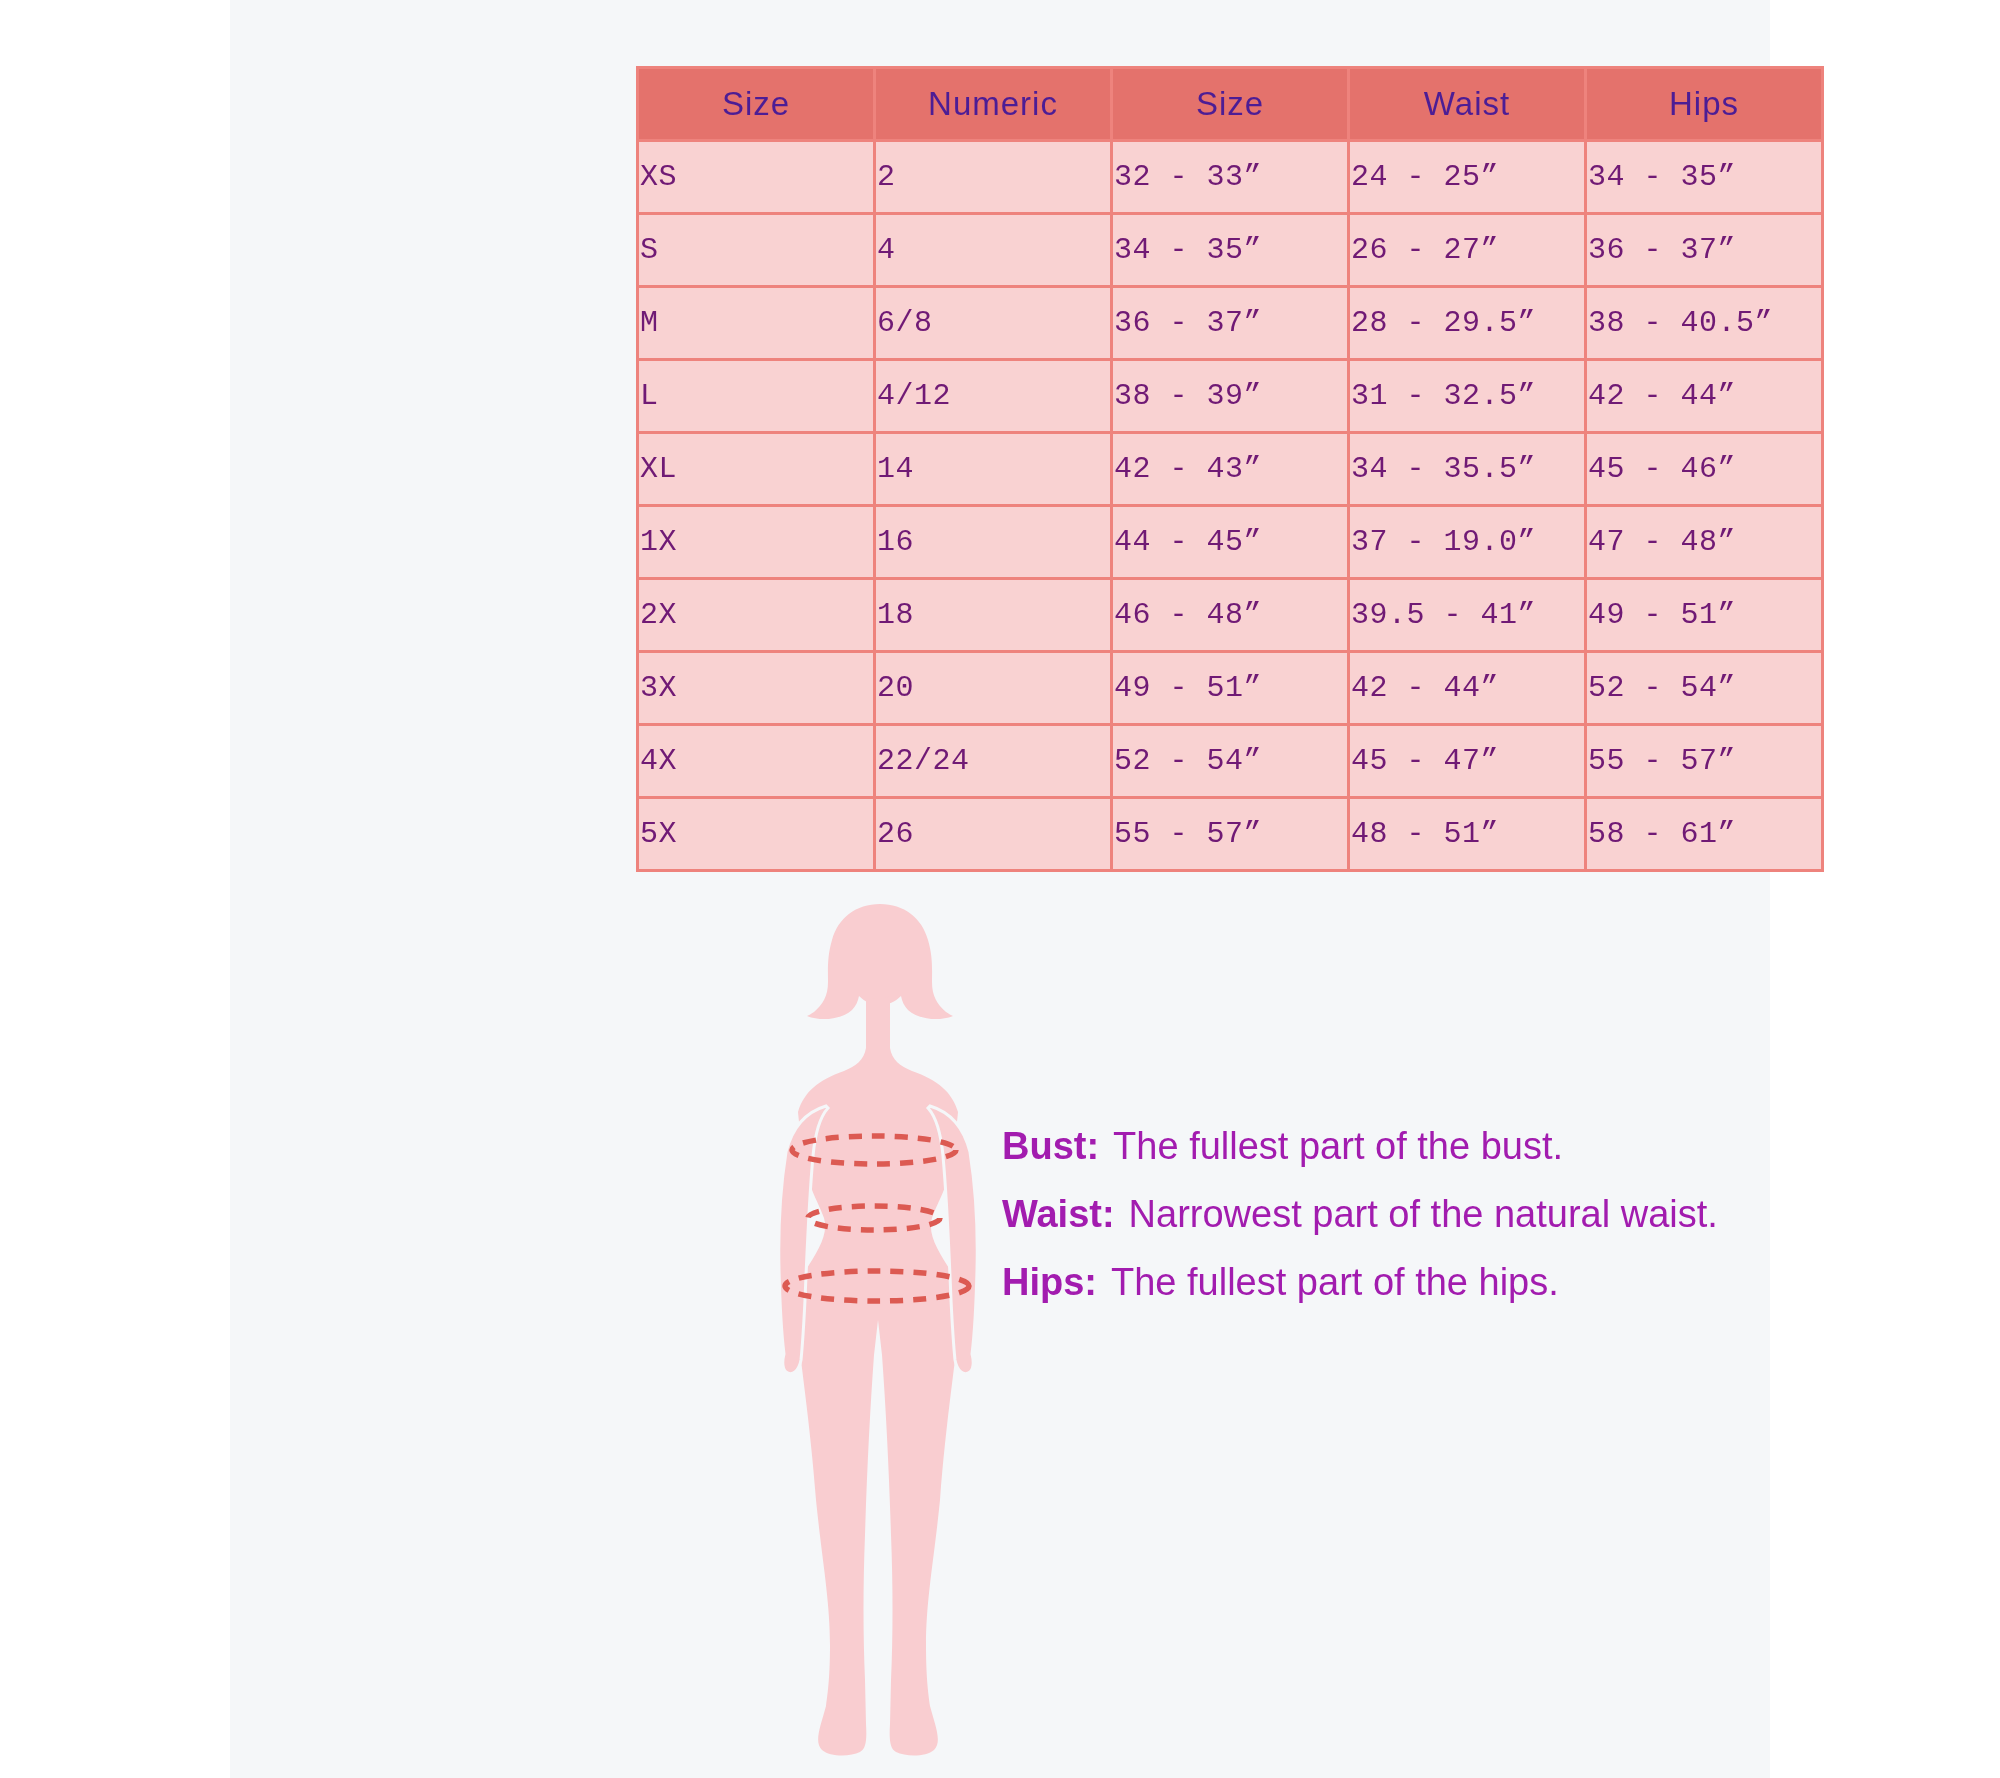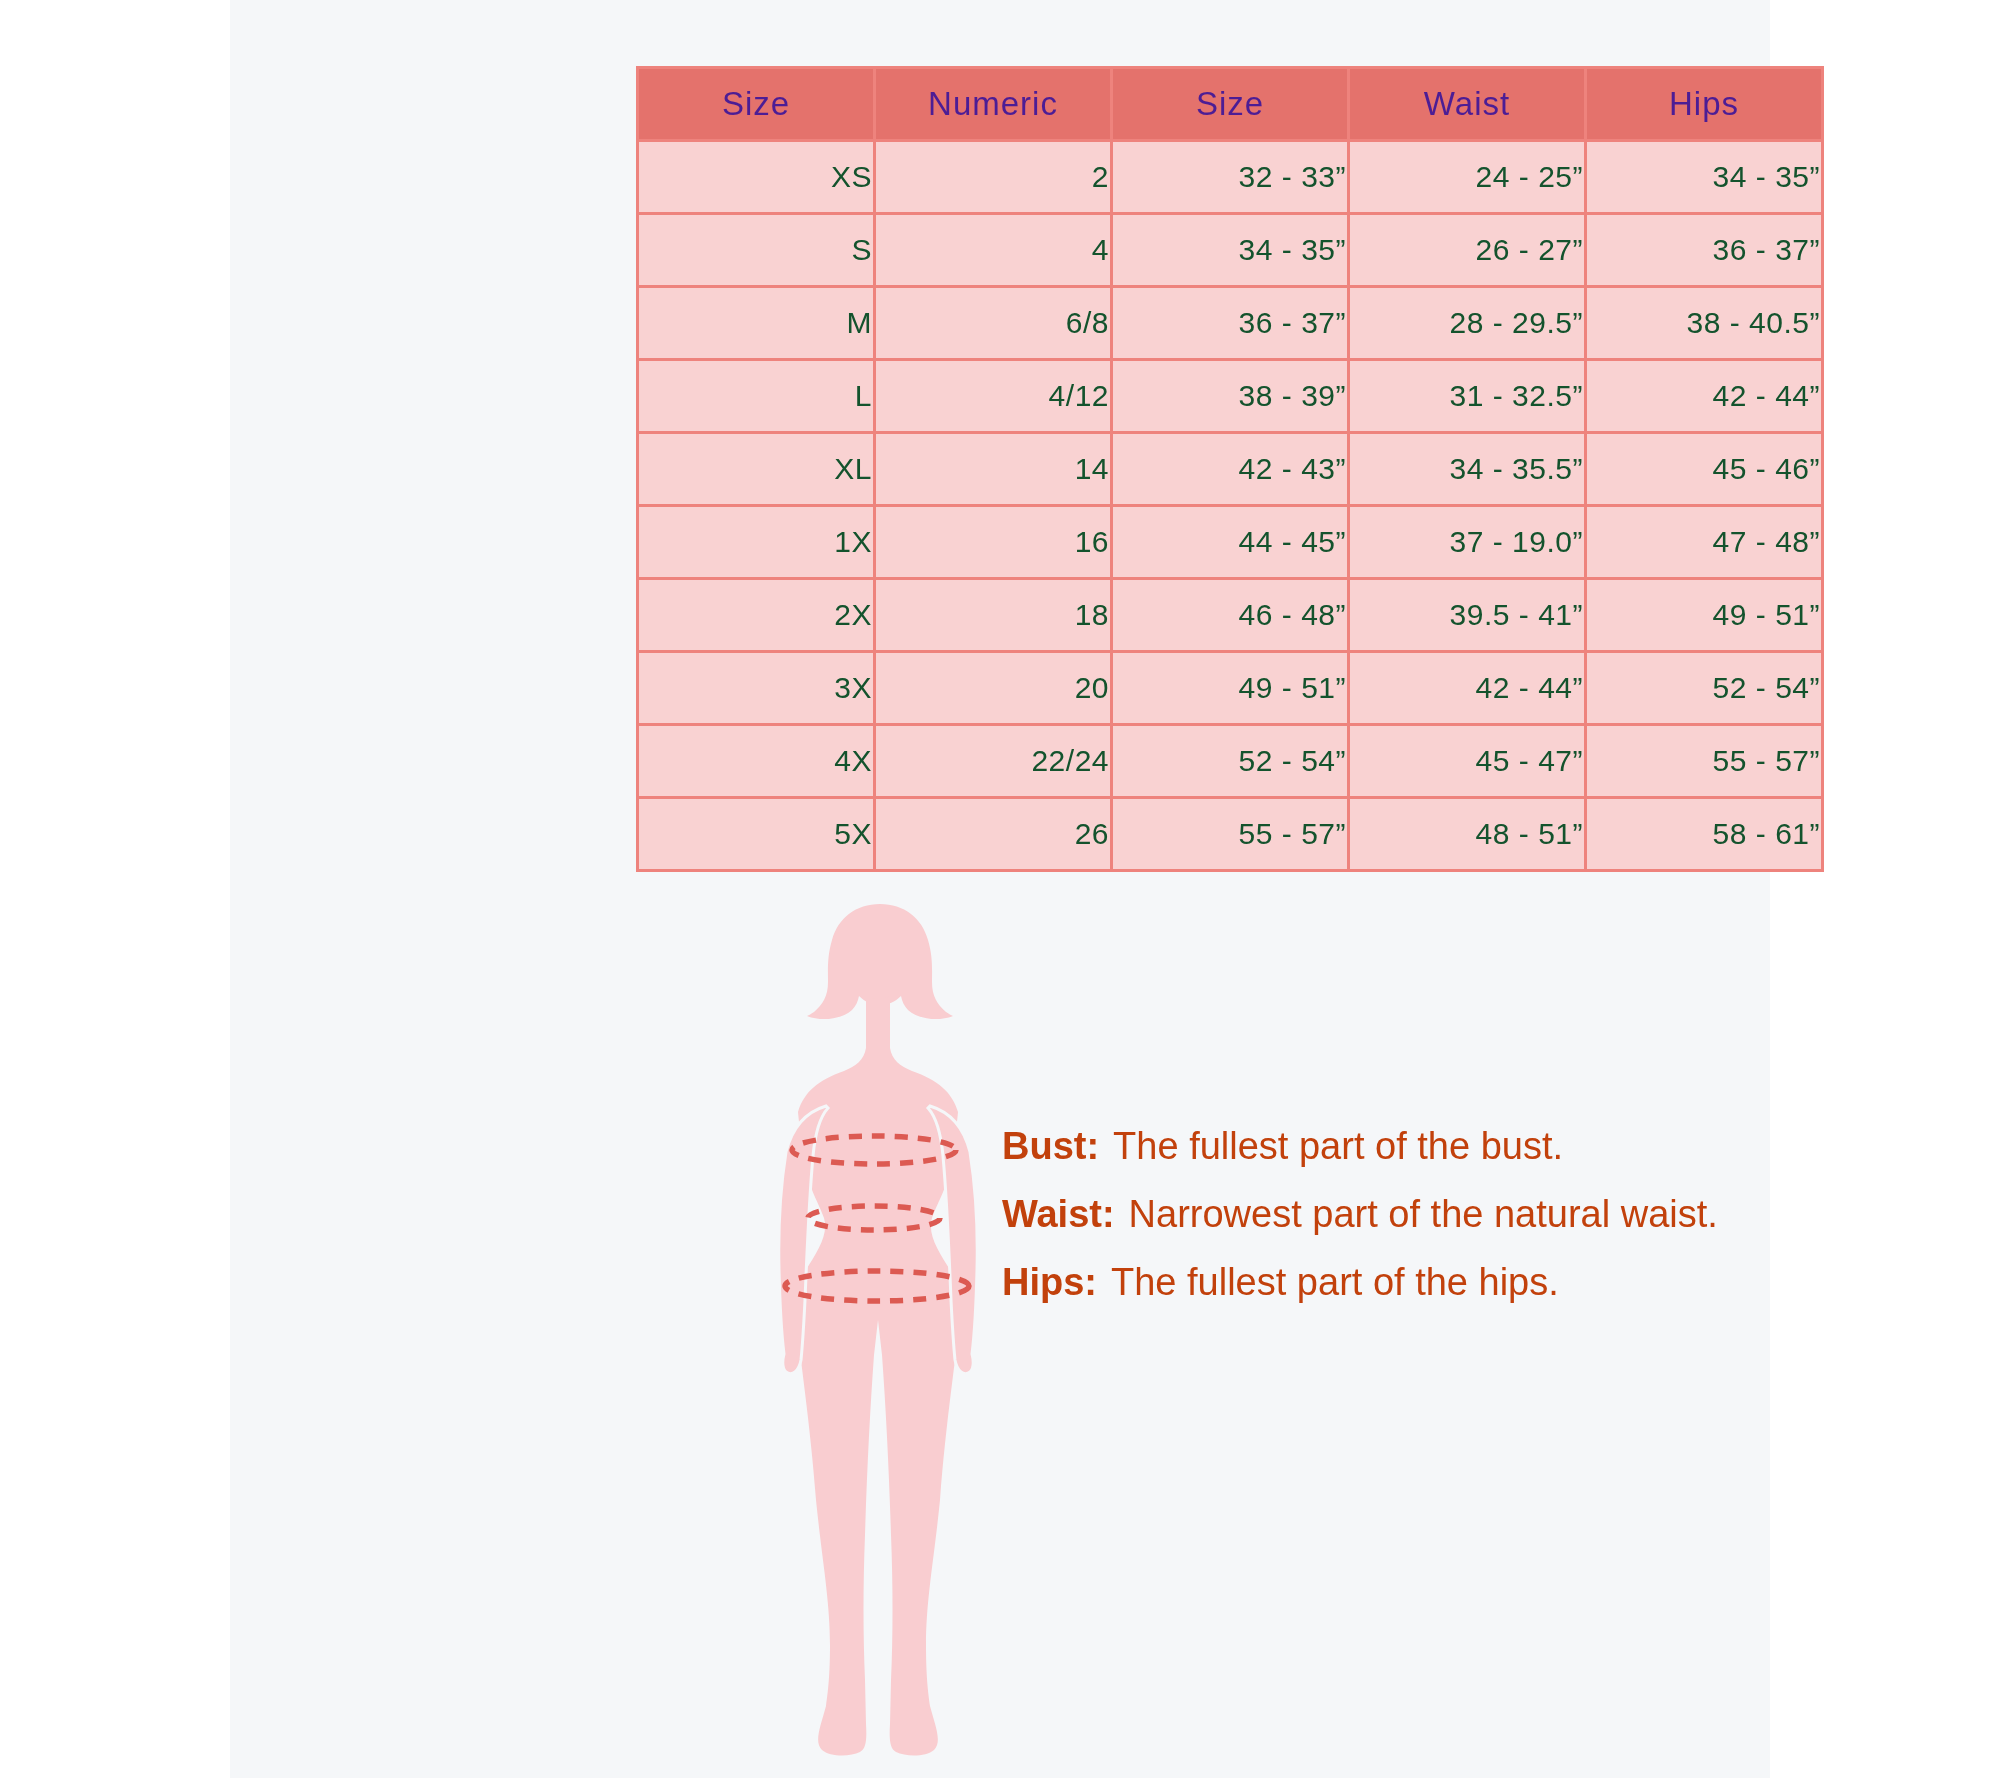--- a/index.html
+++ b/index.html
@@ -27,41 +27,42 @@
     color:#4c1d95;
     font-weight:400;
     font-size:33px;
     letter-spacing:1px;
     height:68px;
     text-align:center;
     border:3px solid #ee837d;
   }
   table.size-table td {
     background:#f9d2d2;
-    color:#14532d;
+    color:#701a75;
     font-size:30px;
     letter-spacing:0.5px;
     height:68px;
-    text-align:right;
+    text-align:left;
     border:3px solid #ee837d;
+    font-family:Liberation Mono, monospace;
   }
   
   .figure-wrap {
     position:absolute; left:540px; top:900px;
     width:220px; height:860px;
   }
   
   .guide {
     position:absolute; left:772px; top:1112px;
   }
   .guide-line {
     height:68px;
     display:flex; align-items:center;
     font-size:38px;
-    color:#c2410c;
+    color:#a21caf;
     white-space:nowrap;
   }
   .guide-line .lbl { font-weight:700; margin-right:14px; }
 </style>
 </head>
 <body>
 
 <div class="panel">
 
   <table class="size-table">

